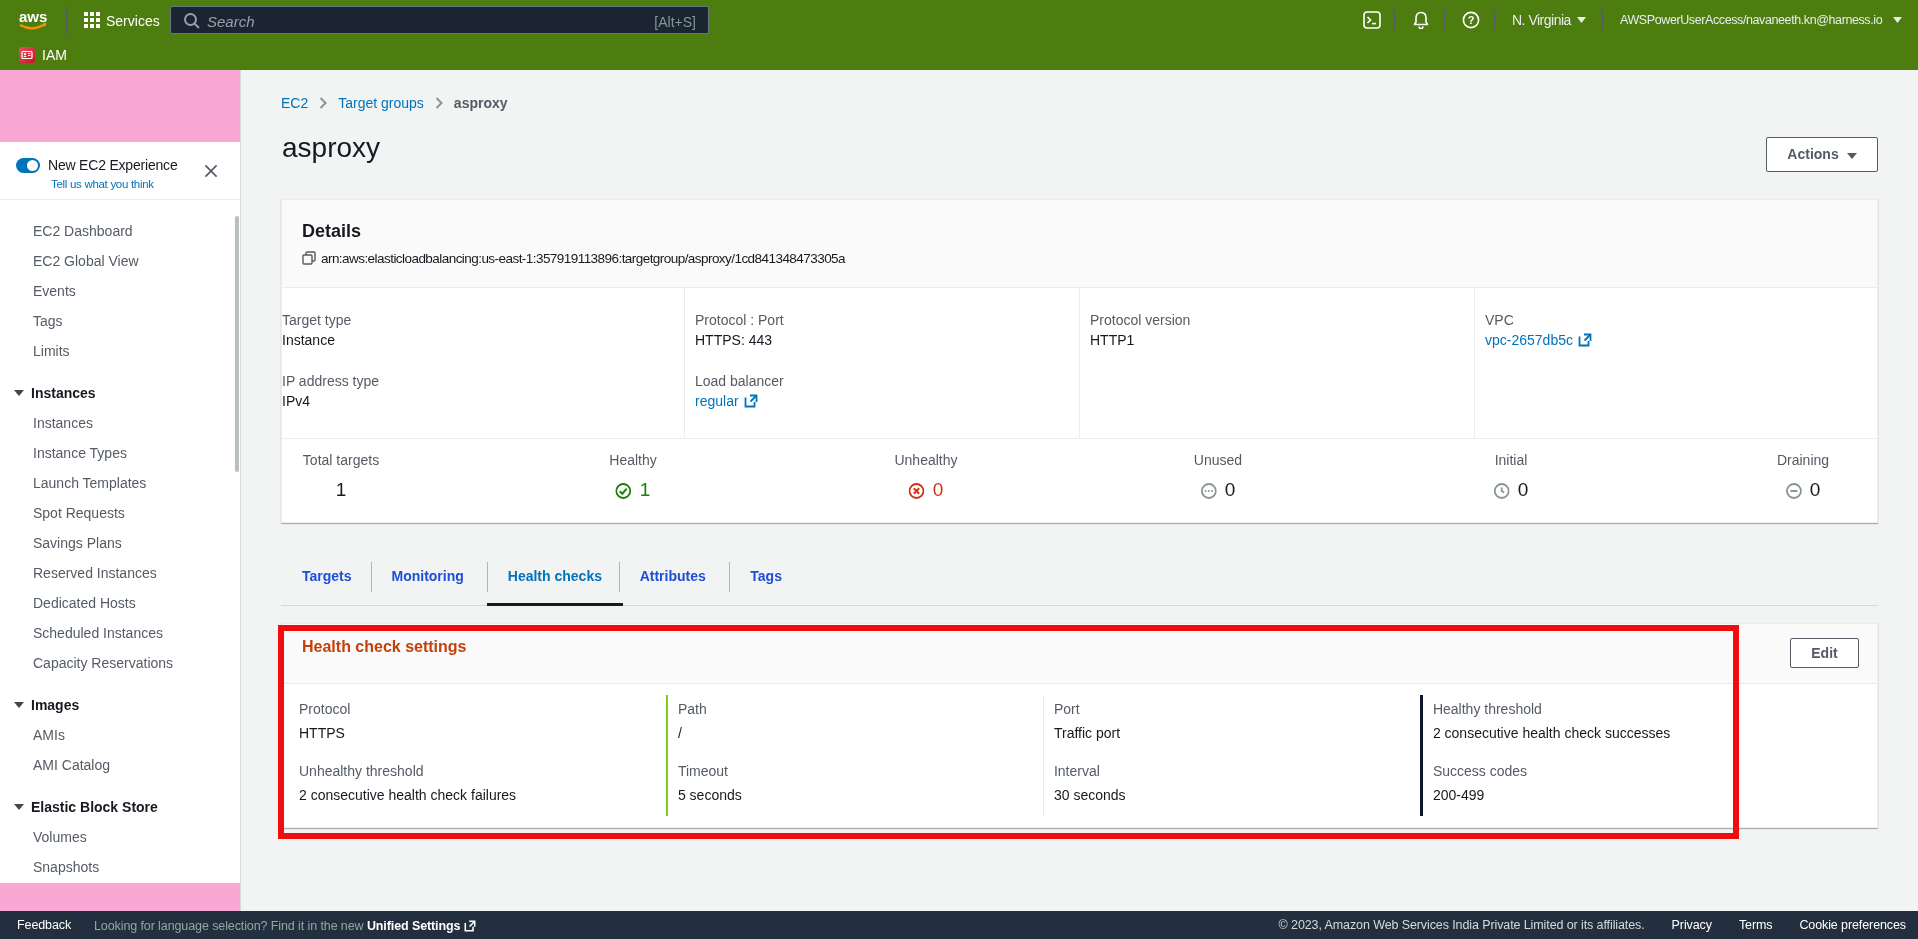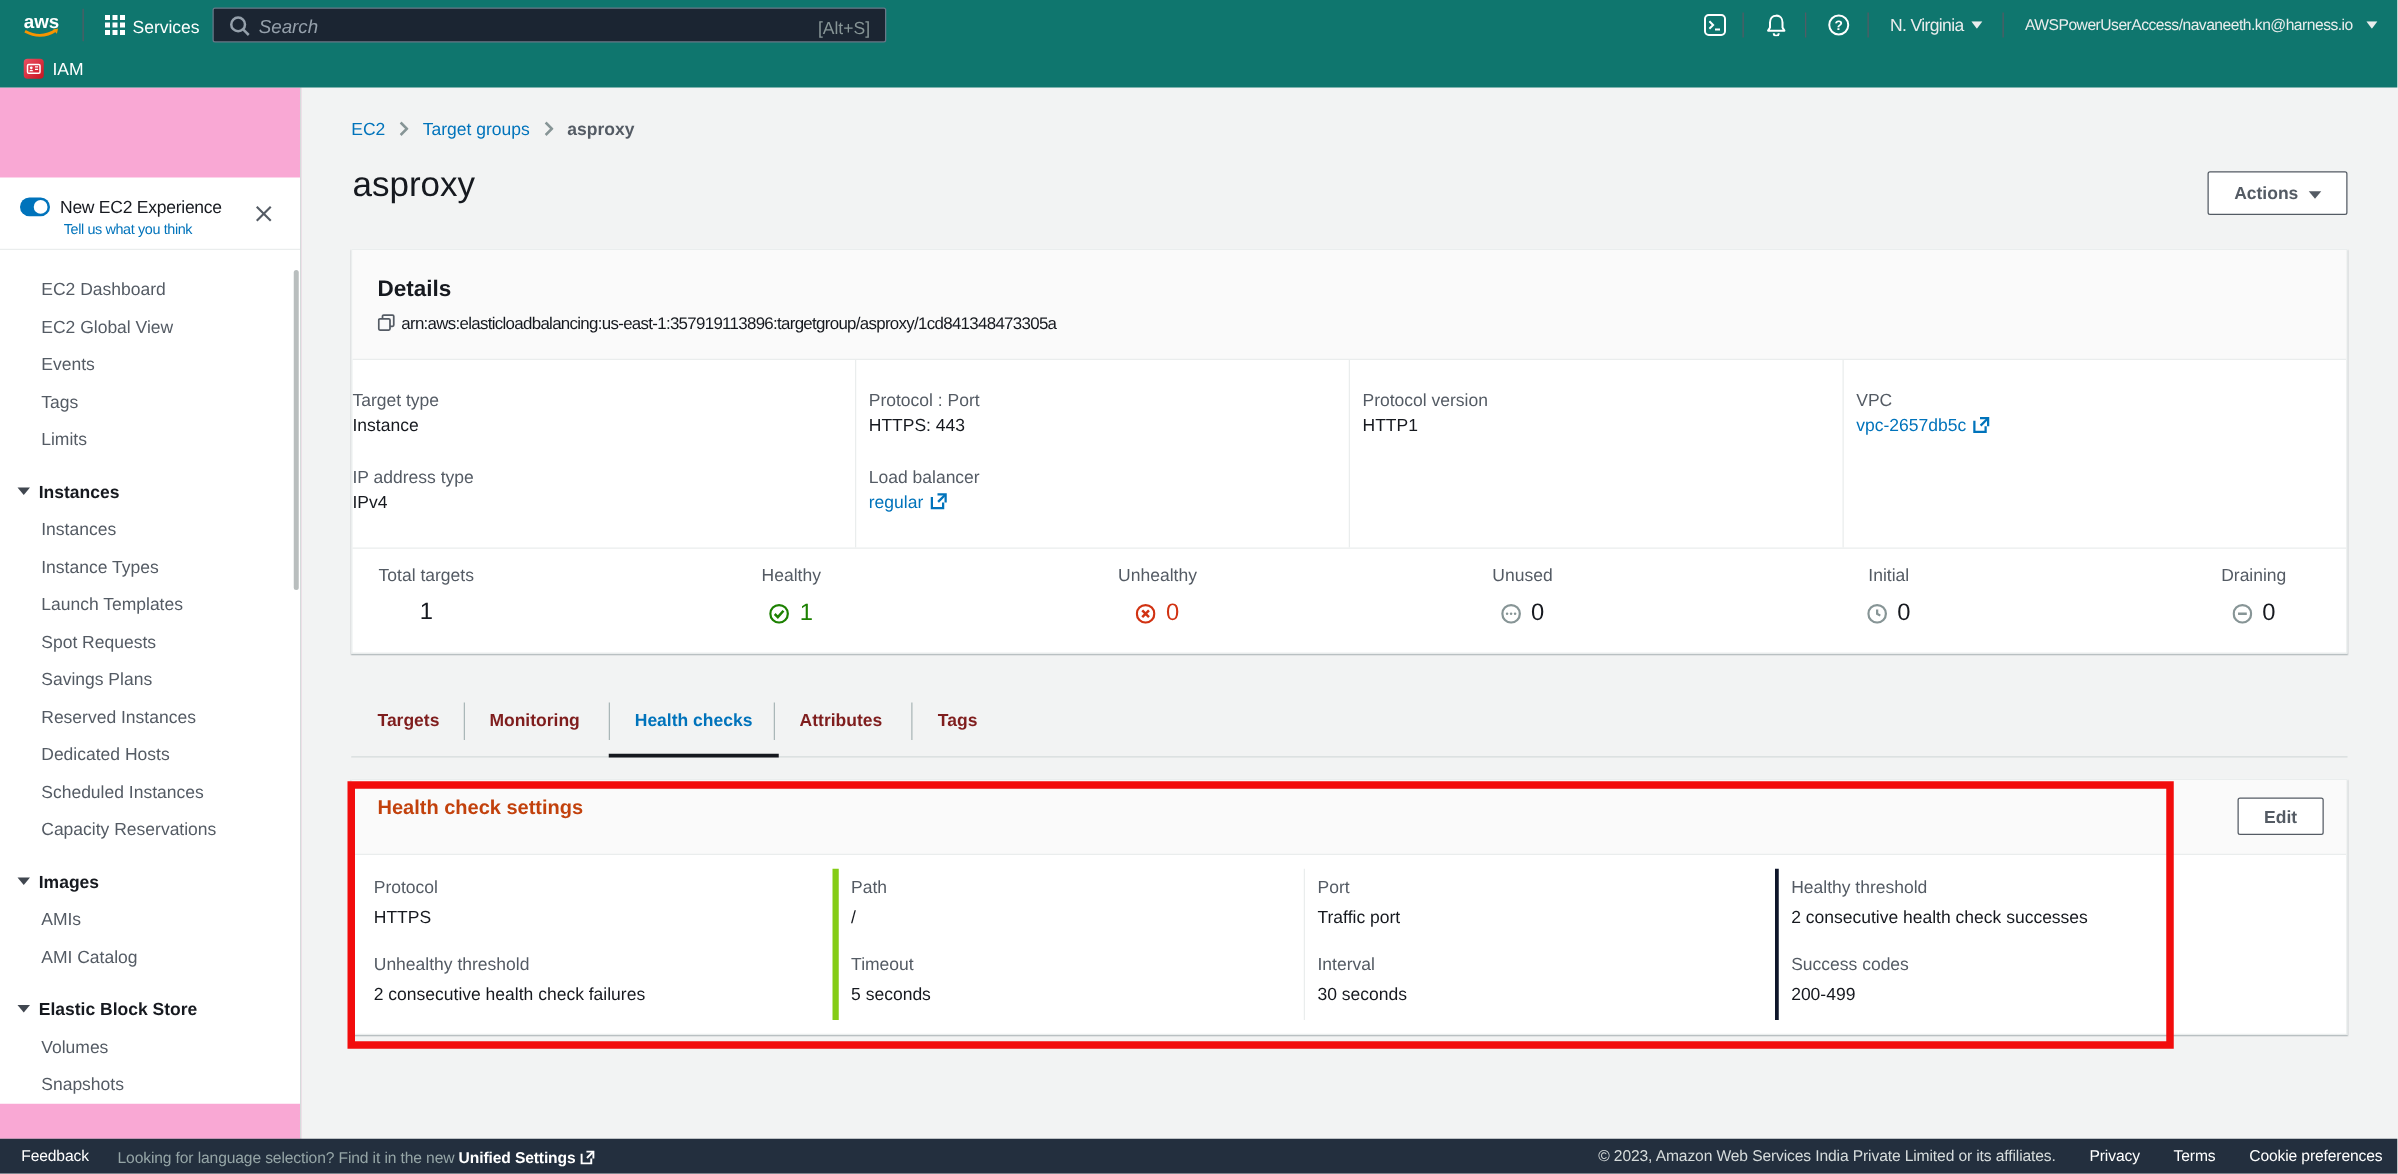--- a/index.html
+++ b/index.html
@@ -1,21 +1,21 @@
 <!DOCTYPE html>
 <html><head>
 <meta charset="utf-8">
 <style>
 * { margin:0; padding:0; box-sizing:border-box; }
 html,body { width:1918px; height:939px; overflow:hidden; }
 body { font-family:"Liberation Sans", sans-serif; background:#f2f3f3; color:#16191f; position:relative; }
 .abs { position:absolute; }
 
 
-#topbar { position:absolute; left:0; top:0; width:1918px; height:70px; background:#0f766e; z-index:30; }
+#topbar { position:absolute; left:0; top:0; width:1918px; height:70px; background:#4d7c0f; z-index:30; }
 #row1 { position:absolute; left:0; top:0; width:1918px; height:40px; }
 #awslogo { position:absolute; left:19px; top:8px; width:32px; height:24px; }
 #hdr-div1 { position:absolute; left:66px; top:7px; width:1px; height:26px; background:#545b64; }
 #svc-grid { position:absolute; left:84px; top:12px; }
 #svc-txt { position:absolute; left:106px; top:13px; font-size:14px; color:#fff; }
 #searchbox { position:absolute; left:170px; top:6px; width:539px; height:28px; background:#1b2532; border:1px solid #697787; border-radius:2px; }
 #searchbox .mag { position:absolute; left:12px; top:5px; }
 #searchbox .ph { position:absolute; left:36px; top:6px; font-size:15px; font-style:italic; color:#95a0ab; }
 #searchbox .alt { position:absolute; right:12px; top:7px; font-size:14px; color:#879596; }
 .hdr-sep { position:absolute; top:10px; width:1px; height:20px; background:#545b64; }
@@ -72,33 +72,33 @@
 #stats { position:absolute; left:0; top:238px; width:1595px; height:85px; border-top:1px solid #eaeded; }
 .stat { position:absolute; top:13px; transform:translateX(-50%); text-align:center; white-space:nowrap; }
 .stat .slbl { font-size:14px; color:#545b64; line-height:16px; }
 .stat .sval { margin-top:12px; font-size:19px; color:#16191f; line-height:20px; }
 .stat .sval svg { position:relative; top:3px; margin-right:8px; }
 .stat .sval.green { color:#1d8102; }
 .stat .sval.red { color:#d13212; }
 
 
 #tabs { position:absolute; left:40px; top:486px; width:1597px; height:50px; border-bottom:1px solid #d5dbdb; }
-.tab { position:absolute; top:0; height:50px; line-height:41px; font-size:14px; font-weight:bold; color:#7f1d1d; padding:0 21px; }
+.tab { position:absolute; top:0; height:50px; line-height:41px; font-size:14px; font-weight:bold; color:#1d4ed8; padding:0 21px; }
 .tab.sep::before { content:""; position:absolute; left:0; top:6px; width:1px; height:30px; background:#aab7b8; }
 .tab.active { color:#0073bb; border-bottom:3px solid #16191f; }
 
 
 #hcs-card { left:40px; top:553px; width:1597px; height:205px; }
 #hcs-hdr { height:60px; }
 #hcs-hdr h2 { position:absolute; left:20px; top:14px; font-size:16px; font-weight:bold; color:#c2410c; }
 #edit-btn { position:absolute; left:1508px; top:14px; width:69px; height:30px; background:#fff; border:1px solid #545b64; border-radius:2px; font-size:14px; font-weight:bold; color:#545b64; text-align:center; line-height:28px; }
 #hcs-grid { position:absolute; left:0; top:60px; width:1595px; height:143px; display:flex; padding:11px 0; }
 #hcs-grid .col { padding-top:3px; }
 #hcs-grid .col1 { width:402px; padding-left:17px; }
-#hcs-grid .col2 { width:395px; padding-left:10px; border-left:5px solid #84cc16; }
+#hcs-grid .col2 { width:395px; padding-left:10px; border-left:2px solid #84cc16; }
 #hcs-grid .col3 { width:395px; padding-left:10px; border-left:1px solid #eaeded; }
 #hcs-grid .col4 { width:479px; padding-left:10px; border-left:3px solid #0f172a; }
 #hcs-grid .lbl { line-height:23px; }
 #hcs-grid .val { line-height:24px; }
 #hcs-grid .field { margin-bottom:15px; }
 
 
 #red-rect { position:absolute; left:278px; top:625px; width:1461px; height:214px; border:6px solid #f20c0c; z-index:40; }
 
 

